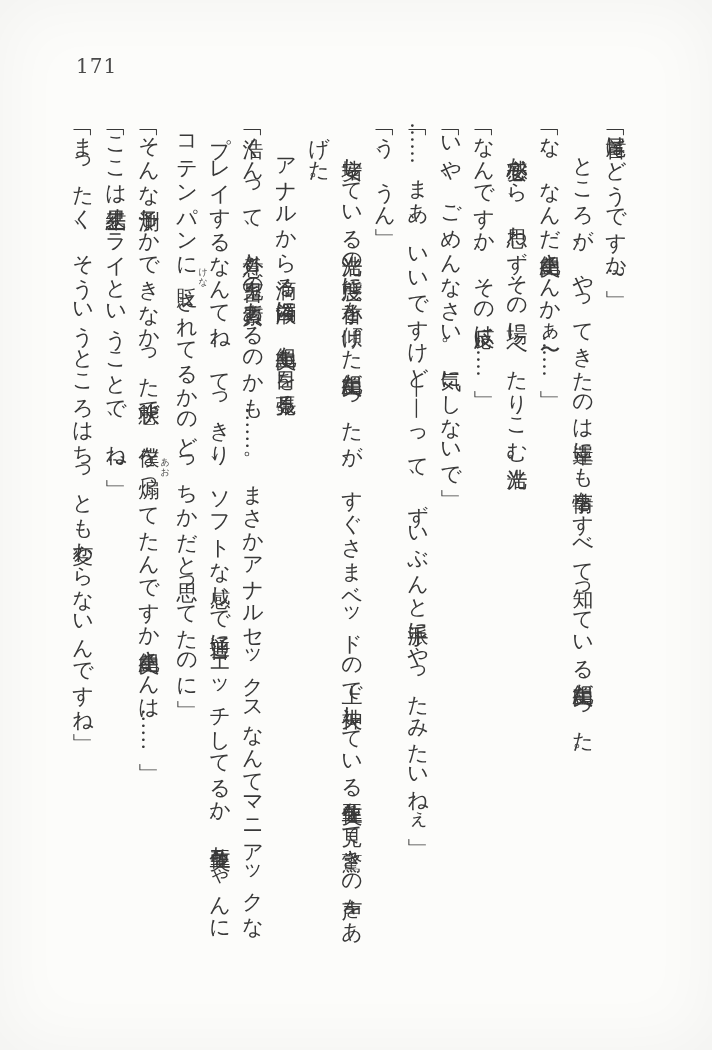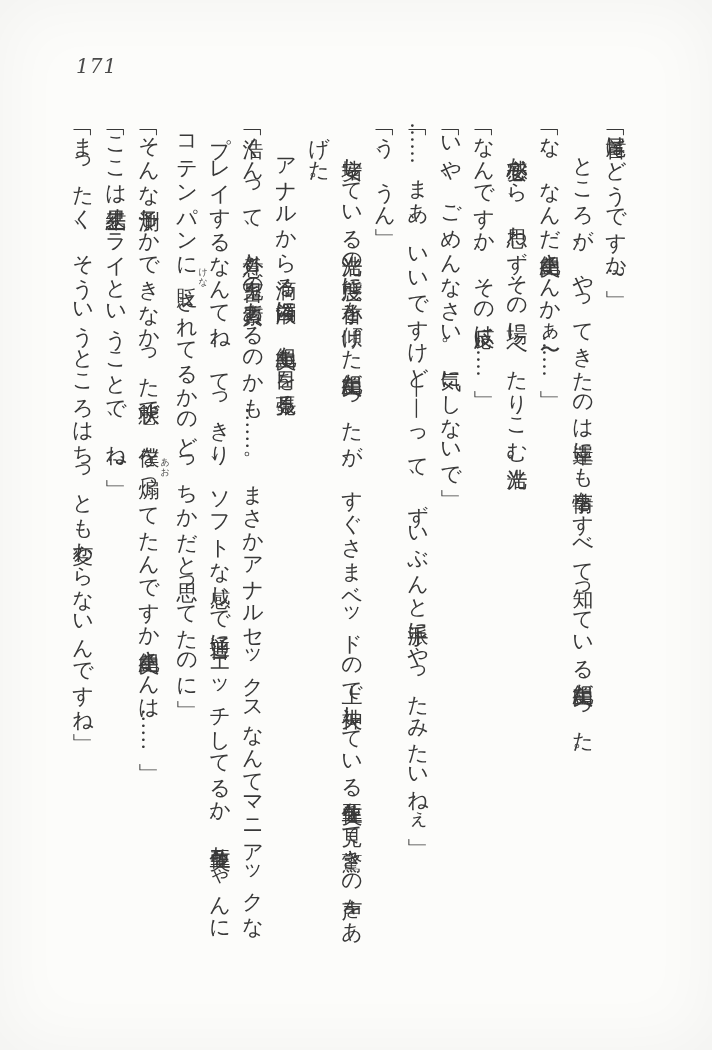--- a/index.html
+++ b/index.html
@@ -17,21 +17,20 @@
     position: relative;
     width: 712px;
     height: 1050px;
     background: #fcfcfa;
     box-shadow: inset 0 0 70px rgba(0,0,0,0.045);
   }
   .page-number {
     position: absolute;
     top: 54px;
     left: 76px;
-    font-style: italic;
     font-size: 20px;
     letter-spacing: 1px;
     color: #4a4a4a;
   }
   .text-block {
     position: absolute;
     top: 122px;
     right: 80px;
     height: 810px;
     writing-mode: vertical-rl;

